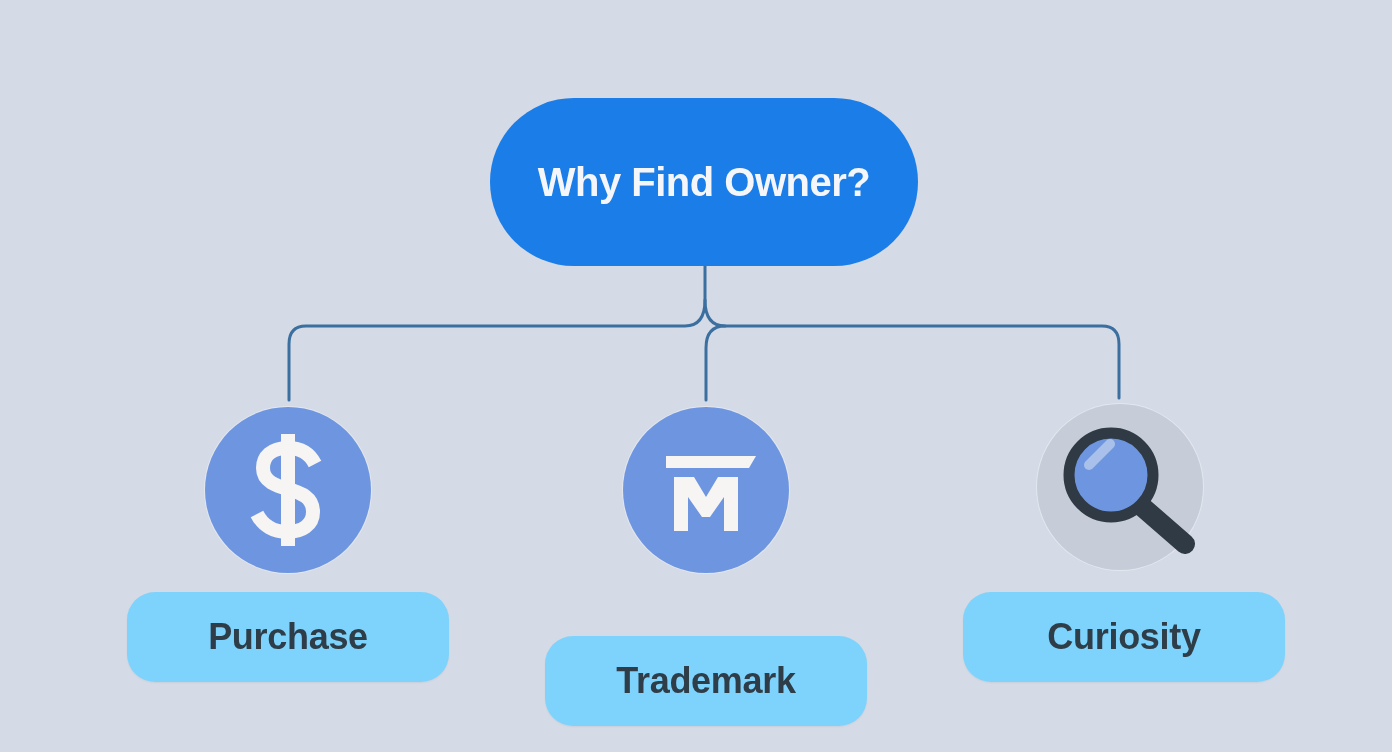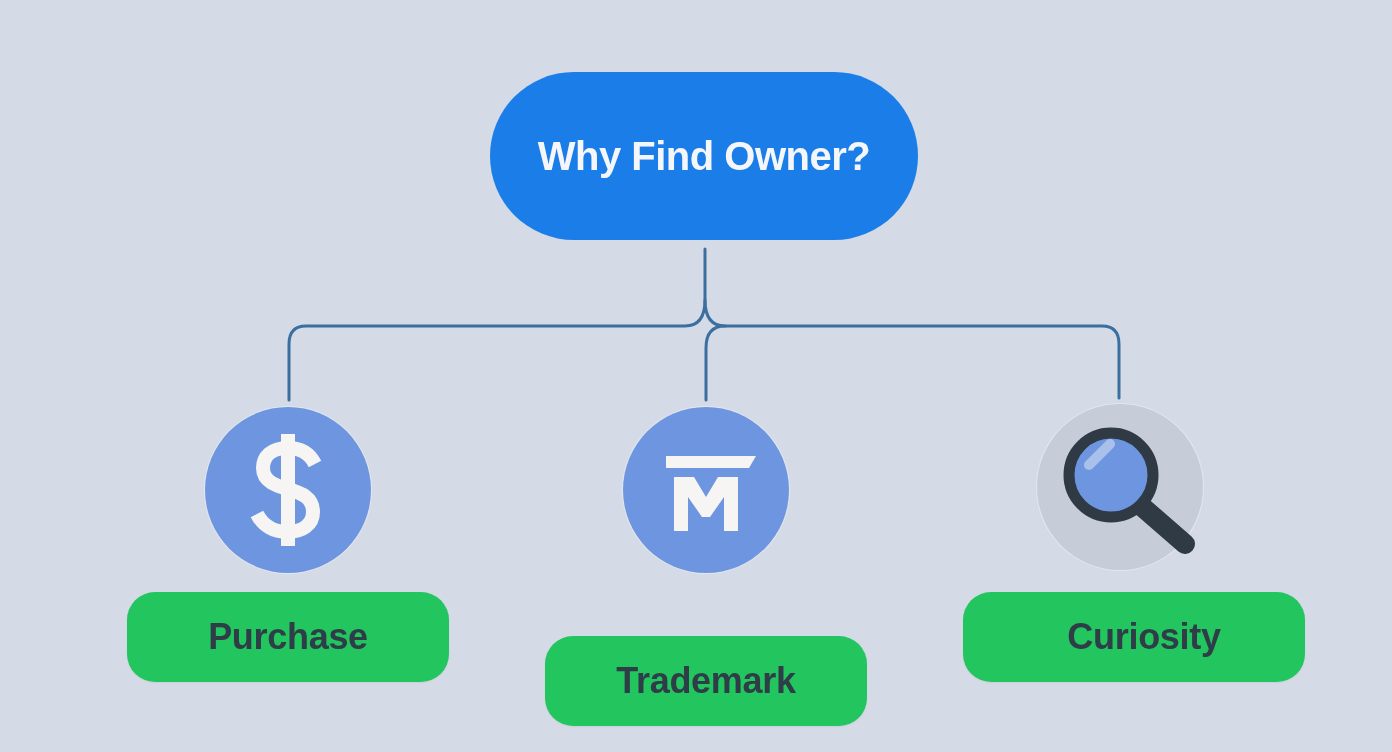--- a/index.html
+++ b/index.html
@@ -4,35 +4,35 @@
   <style>
     html, body { margin:0; padding:0; }
     body {
       width:1392px; height:752px; overflow:hidden;
       background:#d4dae6;
       font-family:"Liberation Sans", "DejaVu Sans", sans-serif;
       position:relative;
     }
     .connectors { position:absolute; left:0; top:0; width:1392px; height:752px; }
     .root {
-      position:absolute; left:490px; top:72px; width:428px; height:168px;
+      position:absolute; left:490px; top:98px; width:428px; height:168px;
       border-radius:84px; background:#1a7de8;
       display:flex; align-items:center; justify-content:center;
       color:#f4f6fa; font-size:40px; font-weight:bold; letter-spacing:-0.5px;
     }
     .circle {
       position:absolute; width:166px; height:166px; border-radius:50%;
       display:flex; align-items:center; justify-content:center;
       box-shadow:0 0 0 1px rgba(255,255,255,0.35);
     }
     .circle.blue { background:#6e96e0; }
     .circle.grey { background:#c6ccd8; }
     .label {
       position:absolute; width:322px; height:90px; border-radius:28px;
-      background:#22c55e; display:flex; align-items:center; justify-content:center;
+      background:#7dd3fc; display:flex; align-items:center; justify-content:center;
       color:#2e3d48; font-size:36px; font-weight:bold; letter-spacing:-0.3px;
       box-shadow:0 1px 2px rgba(0,0,0,0.05);
     }
   </style>
 </head>
 <body>
 
 <svg class="connectors" viewBox="0 0 1392 752">
   <g fill="none" stroke="#3a6f9f" stroke-width="3" stroke-linecap="round">
     <path d="M705 249 L705 300 Q705 326 685 326 L306 326 Q289 326 289 344 L289 400"></path>
@@ -67,15 +67,15 @@
   <span>Trademark</span>
 </div>
 
 <div class="circle grey" style="left:1037px; top:404px;">
   <svg width="166" height="166" viewBox="0 0 166 166">
     <line x1="102" y1="100" x2="148" y2="140" stroke="#2f3a44" stroke-width="20" stroke-linecap="round"></line>
     <circle cx="74" cy="71" r="42" fill="#6e96e0" stroke="#2f3a44" stroke-width="11"></circle>
     <line x1="52" y1="61" x2="73" y2="40" stroke="#a9c0ea" stroke-width="10" stroke-linecap="round"></line>
   </svg>
 </div>
-<div class="label" style="left:963px; top:592px;padding-left:20px;">
+<div class="label" style="left:963px; top:592px;">
   <span>Curiosity</span>
 </div>
 
 </body></html>

